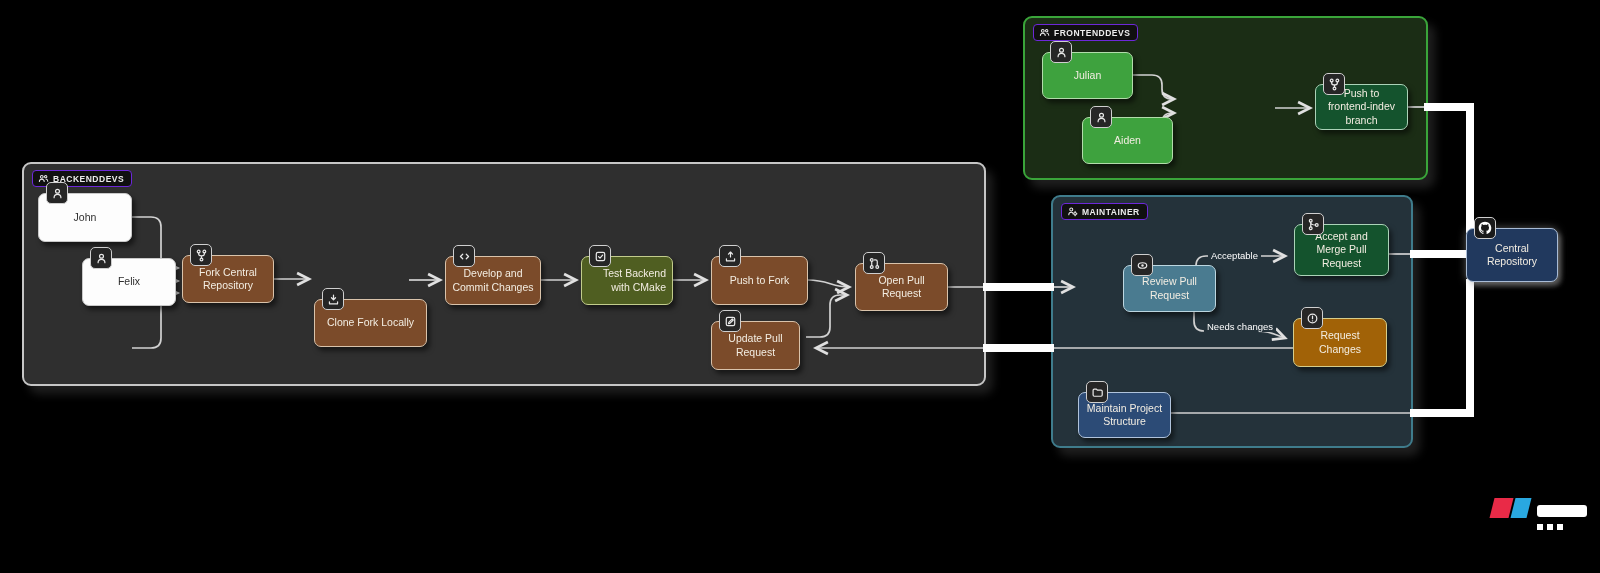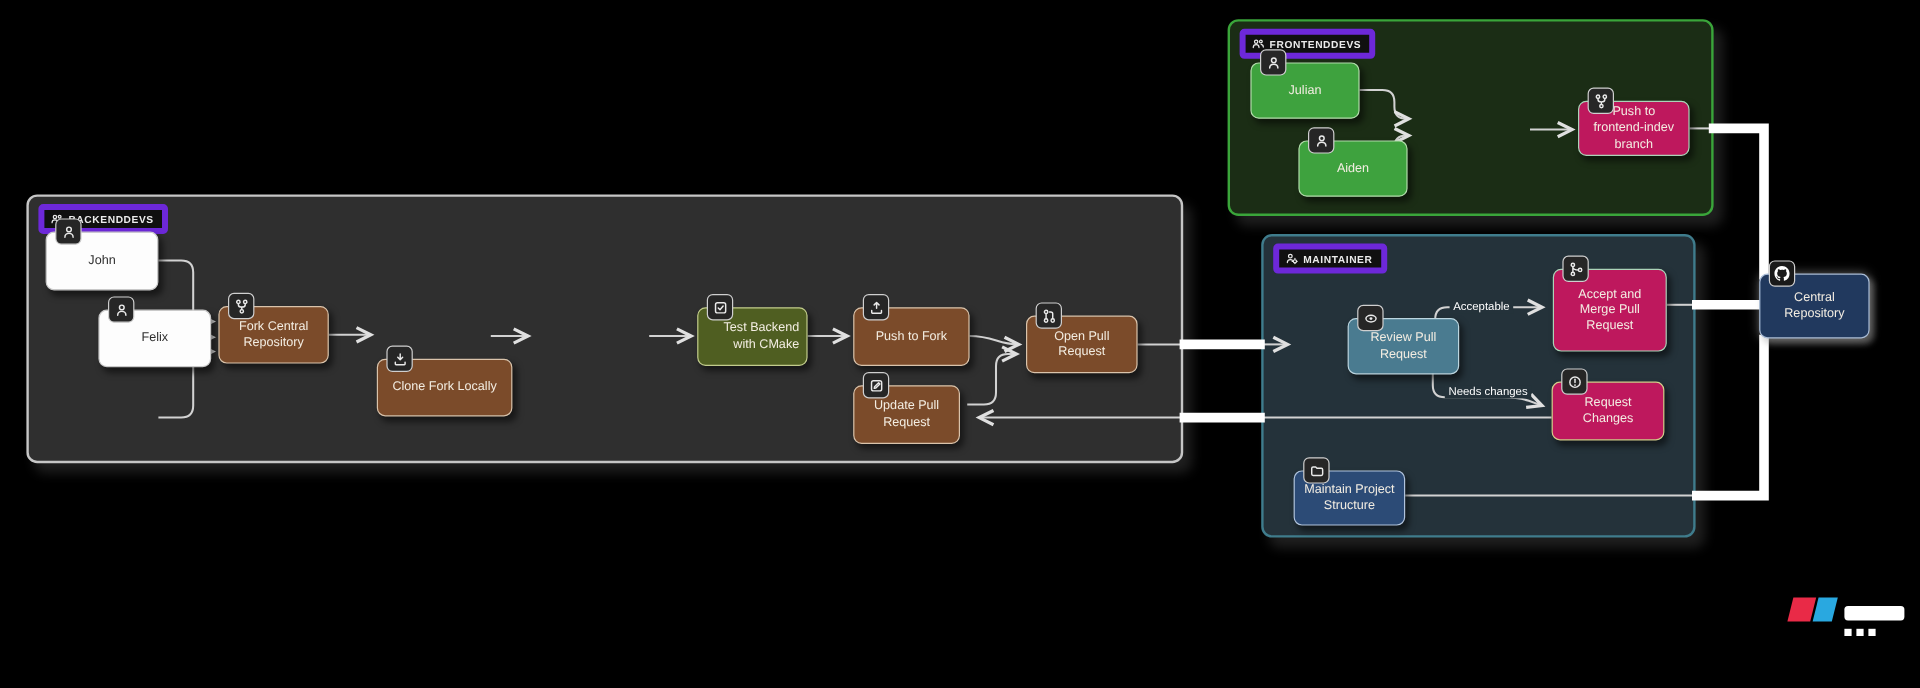--- a/index.html
+++ b/index.html
@@ -5,44 +5,44 @@
   html,body{margin:0;padding:0;background:#000;}
   #canvas{position:relative;width:1600px;height:573px;background:#000;overflow:hidden;
           font-family:"Liberation Sans",sans-serif;}
   
   .group{position:absolute;border-radius:9px;border:2px solid;box-sizing:border-box;
          box-shadow:7px 8px 10px rgba(110,110,110,.28);}
   .group-backend{left:22px;top:162px;width:964px;height:224px;background:#2f2f2f;border-color:#c6c6c6;}
   .group-frontend{left:1023px;top:16px;width:405px;height:164px;background:#1b2d15;border-color:#3aa53a;}
   .group-maintainer{left:1051px;top:195px;width:362px;height:253px;background:#24323a;border-color:#3f7c8c;}
   .group-badge{position:absolute;top:6px;left:8px;display:flex;align-items:center;gap:4px;
-               background:#101010;border:5px solid #6d28d9;border-radius:4px;padding:2px 7px 2px 5px;
+               background:#101010;border:1px solid #6d28d9;border-radius:4px;padding:2px 7px 2px 5px;
                color:#ececec;font-size:8.5px;font-weight:bold;letter-spacing:.5px;}
   .group-badge svg{display:block;}
   
   #edges{position:absolute;left:0;top:0;z-index:2;}
   .thin{stroke:#d2d2d2;stroke-width:1.7;fill:none;}
   .thick{stroke:#ffffff;stroke-width:8;fill:none;stroke-linecap:square;}
   
   .node{position:absolute;z-index:3;border-radius:7px;border:1.5px solid;box-sizing:border-box;
         display:flex;align-items:center;justify-content:center;text-align:center;
         font-size:10.5px;line-height:1.25;color:#f3ede2;padding:3px 6px;
         box-shadow:3px 4px 5px rgba(0,0,0,.5);}
   .badge{position:absolute;top:-12px;left:7px;width:22px;height:22px;border-radius:5px;
          background:#262626;border:1.5px solid #cfcfcf;display:flex;align-items:center;
          justify-content:center;box-sizing:border-box;}
   .badge svg{display:block;}
   .c-white{background:#fdfdfd;border-color:#c9c9c9;color:#2e2e2e;}
   .c-brown{background:#7b4b2a;border-color:#d9c3ab;}
   .c-olive1{background:#4f5e21;border-color:#c2cc8c;text-align:right;}
   .c-greenmd{background:#3ea23e;border-color:#b2dcab;}
   .c-olive2{background:#6a6026;border-color:#d0c68e;}
-  .c-greendk{background:#be185d;border-color:#abd3b8;text-align:center;}
+  .c-greendk{background:#14532d;border-color:#abd3b8;text-align:center;}
   .c-teal{background:#4a7b90;border-color:#bcd6e0;}
-  .c-olive3{background:#be185d;border-color:#d6cd8b;}
+  .c-olive3{background:#a16207;border-color:#d6cd8b;}
   .c-navy{background:#2c4b76;border-color:#b0c3dc;}
   .c-navydk{background:#21395e;border-color:#a9bcd6;box-shadow:3px 4px 5px rgba(160,160,160,.45),0 0 9px rgba(255,255,255,.35);}
   
   .edge-label{position:absolute;z-index:4;color:#fff;font-size:9.5px;background:#24323a;padding:0 3px;}
   
   #watermark{position:absolute;left:1490px;top:497px;width:108px;height:36px;z-index:4;}
   .wm-red{position:absolute;left:2px;top:1px;width:19px;height:20px;background:#e92a47;transform:skewX(-14deg);}
   .wm-blue{position:absolute;left:23px;top:1px;width:16px;height:20px;background:#29a8e0;transform:skewX(-14deg);}
   .wm-text{position:absolute;left:47px;top:8px;width:50px;height:12px;background:#fff;border-radius:3px;}
   .wm-dot{position:absolute;top:27px;width:6px;height:6px;background:#fff;}
@@ -162,20 +162,28 @@
     <span>Fork Central Repository</span>
   </div>
   <div class="node c-brown" style="left:314px;top:255px;width:113px;height:48px;margin-top:44px;">
     <span class="badge">
         <svg width="13" height="13" viewBox="0 0 16 16" stroke="#e9e9e9" stroke-width="1.5" fill="none" stroke-linecap="round" stroke-linejoin="round">
           <path d="M8,2.5 v5.5 M5.5,5.8 L8,8.3 L10.5,5.8 M3,10.8 v2 q0,.7 .7,.7 h8.6 q.7,0 .7,-.7 v-2"></path>
         </svg>
       </span>
     <span>Clone Fork Locally</span>
   </div>
+  <div class="node c-brown" style="left:445px;top:256px;width:96px;height:49px;">
+    <span class="badge">
+        <svg width="13" height="13" viewBox="0 0 16 16" stroke="#e9e9e9" stroke-width="1.5" fill="none" stroke-linecap="round" stroke-linejoin="round">
+          <path d="M5.8,5.2 L3,8 L5.8,10.8 M10.2,5.2 L13,8 L10.2,10.8"></path>
+        </svg>
+      </span>
+    <span>Develop and Commit Changes</span>
+  </div>
   <div class="node c-olive1" style="left:581px;top:256px;width:92px;height:49px;">
     <span class="badge">
         <svg width="13" height="13" viewBox="0 0 16 16" stroke="#e9e9e9" stroke-width="1.5" fill="none" stroke-linecap="round" stroke-linejoin="round">
           <rect x="2.8" y="2.8" width="10.4" height="10.4" rx="2"></rect>
           <path d="M5.6,8.2 L7.4,10 L10.6,6.2"></path>
         </svg>
       </span>
     <span>Test Backend with CMake</span>
   </div>
   <div class="node c-brown" style="left:711px;top:256px;width:97px;height:49px;">
@@ -237,21 +245,21 @@
   </div>
   <div class="node c-teal" style="left:1078px;top:265px;width:93px;height:47px;margin-left:45px;">
     <span class="badge">
         <svg width="13" height="13" viewBox="0 0 16 16" stroke="#e9e9e9" stroke-width="1.5" fill="none" stroke-linecap="round" stroke-linejoin="round">
           <ellipse cx="8" cy="8" rx="5.2" ry="3.4"></ellipse>
           <circle cx="8" cy="8" r="1.5" fill="#e9e9e9" stroke="none"></circle>
         </svg>
       </span>
     <span>Review Pull Request</span>
   </div>
-  <div class="node c-greendk" style="left:1294px;top:224px;width:95px;height:69px;">
+  <div class="node c-greendk" style="left:1294px;top:224px;width:95px;height:52px;">
     <span class="badge">
         <svg width="13" height="13" viewBox="0 0 16 16" stroke="#e9e9e9" stroke-width="1.5" fill="none" stroke-linecap="round" stroke-linejoin="round">
           <circle cx="4.6" cy="3.4" r="1.7"></circle>
           <circle cx="4.6" cy="12.6" r="1.7"></circle>
           <circle cx="12" cy="8.6" r="1.7"></circle>
           <path d="M4.6,5.2 v5.6 M4.6,5.8 q.4,2.8 5.6,2.8"></path>
         </svg>
       </span>
     <span>Accept and Merge Pull Request</span>
   </div>

